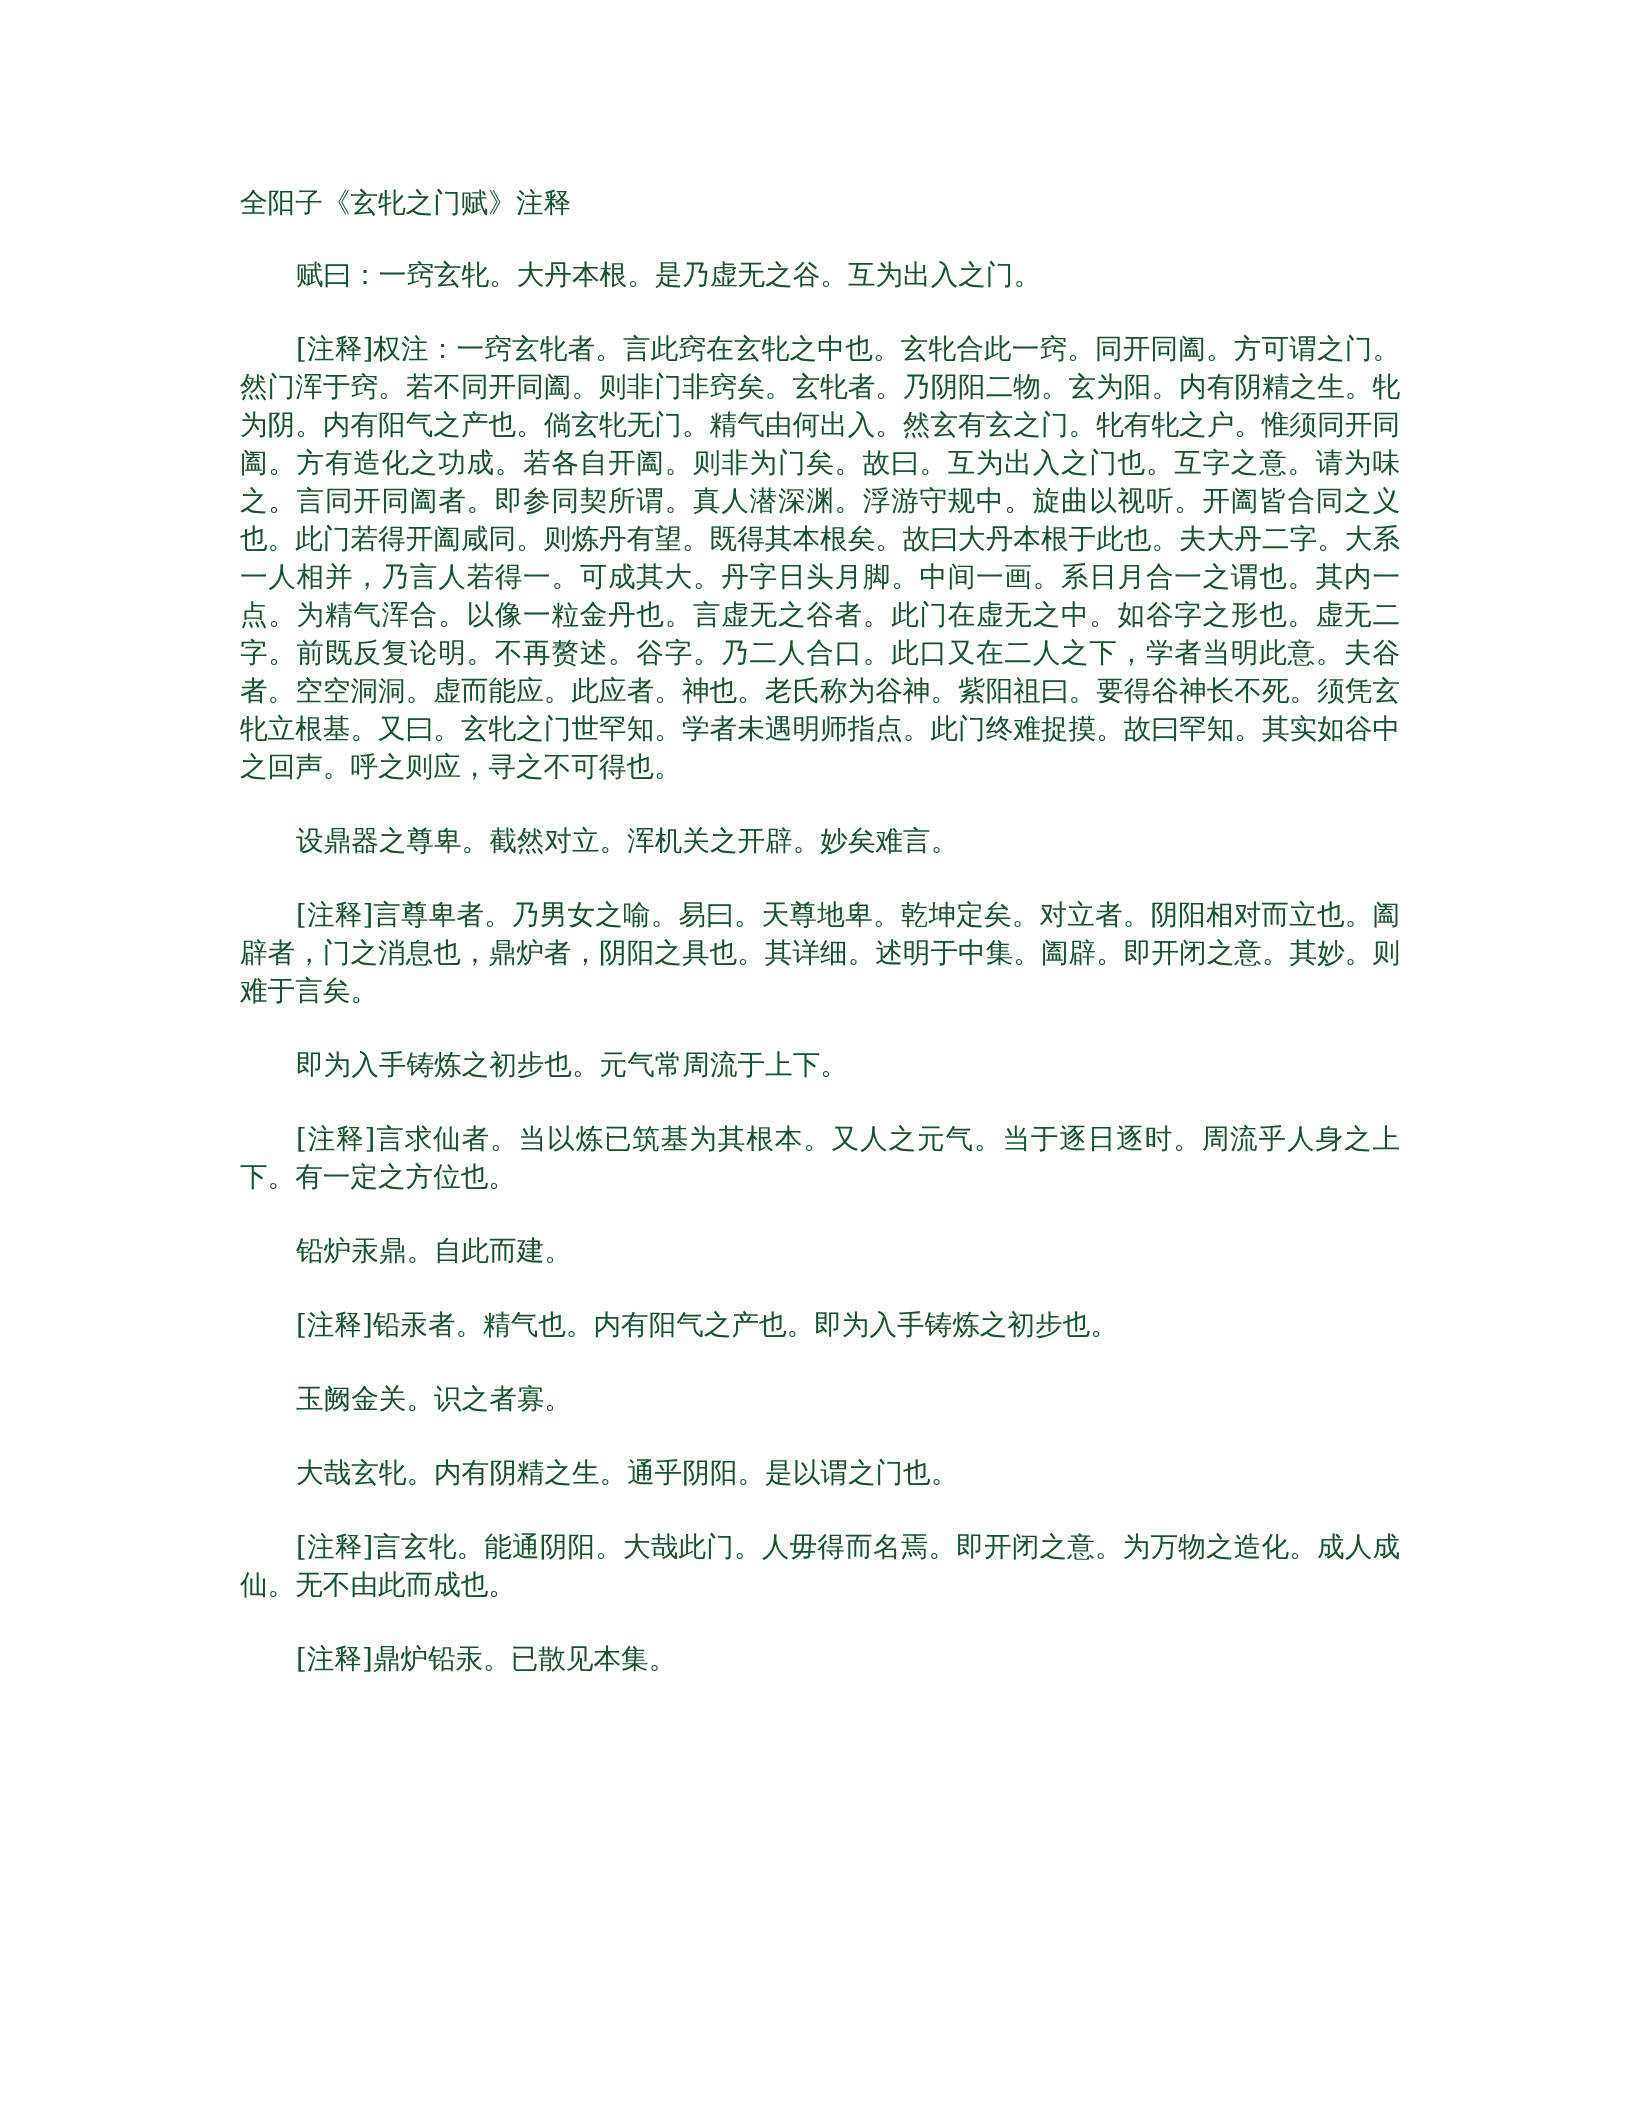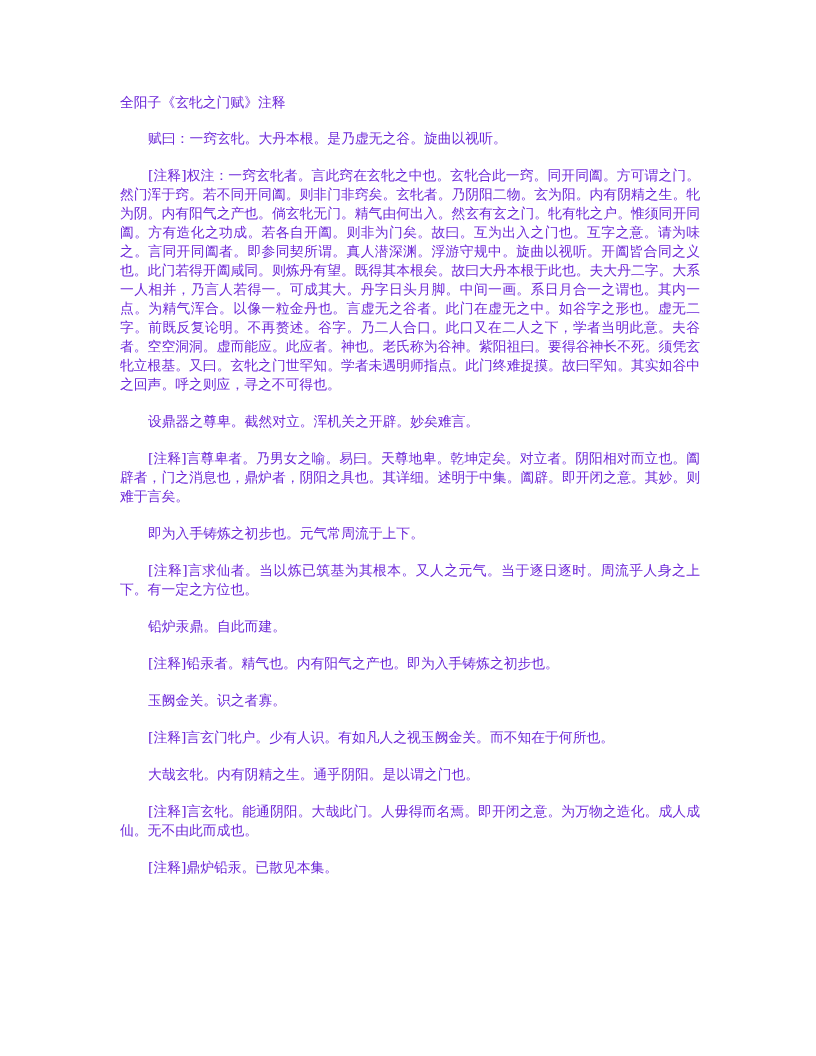--- a/index.html
+++ b/index.html
@@ -5,37 +5,36 @@
     html, body { margin: 0; padding: 0; background: #ffffff; }
     body { width: 816px; height: 1056px; position: relative; overflow: hidden; }
     .page {
       position: absolute;
       left: 120px;
       top: 93px;
       width: 580px;
       font-family: "DejaVu Serif", "Liberation Serif", serif;
       font-size: 13.8px;
       line-height: 19px;
-      color: #6d28d9;
+      color: #14532d;
       letter-spacing: 0px;
     }
     .title { margin: 0 0 17px 0; }
     .p { margin: 0 0 18px 0; text-indent: 28px; text-align: justify; }
   </style>
 </head>
 <body>
 
 <div class="page">
   <div class="title">全阳子《玄牝之门赋》注释</div>
-  <div class="p">赋曰：一窍玄牝。大丹本根。是乃虚无之谷。旋曲以视听。</div>
+  <div class="p">赋曰：一窍玄牝。大丹本根。是乃虚无之谷。互为出入之门。</div>
   <div class="p">[注释]权注：一窍玄牝者。言此窍在玄牝之中也。玄牝合此一窍。同开同阖。方可谓之门。然门浑于窍。若不同开同阖。则非门非窍矣。玄牝者。乃阴阳二物。玄为阳。内有阴精之生。牝为阴。内有阳气之产也。倘玄牝无门。精气由何出入。然玄有玄之门。牝有牝之户。惟须同开同阖。方有造化之功成。若各自开阖。则非为门矣。故曰。互为出入之门也。互字之意。请为味之。言同开同阖者。即参同契所谓。真人潜深渊。浮游守规中。旋曲以视听。开阖皆合同之义也。此门若得开阖咸同。则炼丹有望。既得其本根矣。故曰大丹本根于此也。夫大丹二字。大系一人相并，乃言人若得一。可成其大。丹字日头月脚。中间一画。系日月合一之谓也。其内一点。为精气浑合。以像一粒金丹也。言虚无之谷者。此门在虚无之中。如谷字之形也。虚无二字。前既反复论明。不再赘述。谷字。乃二人合口。此口又在二人之下，学者当明此意。夫谷者。空空洞洞。虚而能应。此应者。神也。老氏称为谷神。紫阳祖曰。要得谷神长不死。须凭玄牝立根基。又曰。玄牝之门世罕知。学者未遇明师指点。此门终难捉摸。故曰罕知。其实如谷中之回声。呼之则应，寻之不可得也。</div>
   <div class="p">设鼎器之尊卑。截然对立。浑机关之开辟。妙矣难言。</div>
   <div class="p">[注释]言尊卑者。乃男女之喻。易曰。天尊地卑。乾坤定矣。对立者。阴阳相对而立也。阖辟者，门之消息也，鼎炉者，阴阳之具也。其详细。述明于中集。阖辟。即开闭之意。其妙。则难于言矣。</div>
   <div class="p">即为入手铸炼之初步也。元气常周流于上下。</div>
   <div class="p">[注释]言求仙者。当以炼已筑基为其根本。又人之元气。当于逐日逐时。周流乎人身之上下。有一定之方位也。</div>
   <div class="p">铅炉汞鼎。自此而建。</div>
   <div class="p">[注释]铅汞者。精气也。内有阳气之产也。即为入手铸炼之初步也。</div>
   <div class="p">玉阙金关。识之者寡。</div>
-  <div class="p">[注释]言玄门牝户。少有人识。有如凡人之视玉阙金关。而不知在于何所也。</div>
   <div class="p">大哉玄牝。内有阴精之生。通乎阴阳。是以谓之门也。</div>
   <div class="p">[注释]言玄牝。能通阴阳。大哉此门。人毋得而名焉。即开闭之意。为万物之造化。成人成仙。无不由此而成也。</div>
   <div class="p">[注释]鼎炉铅汞。已散见本集。</div>
 </div>
 
 </body></html>

